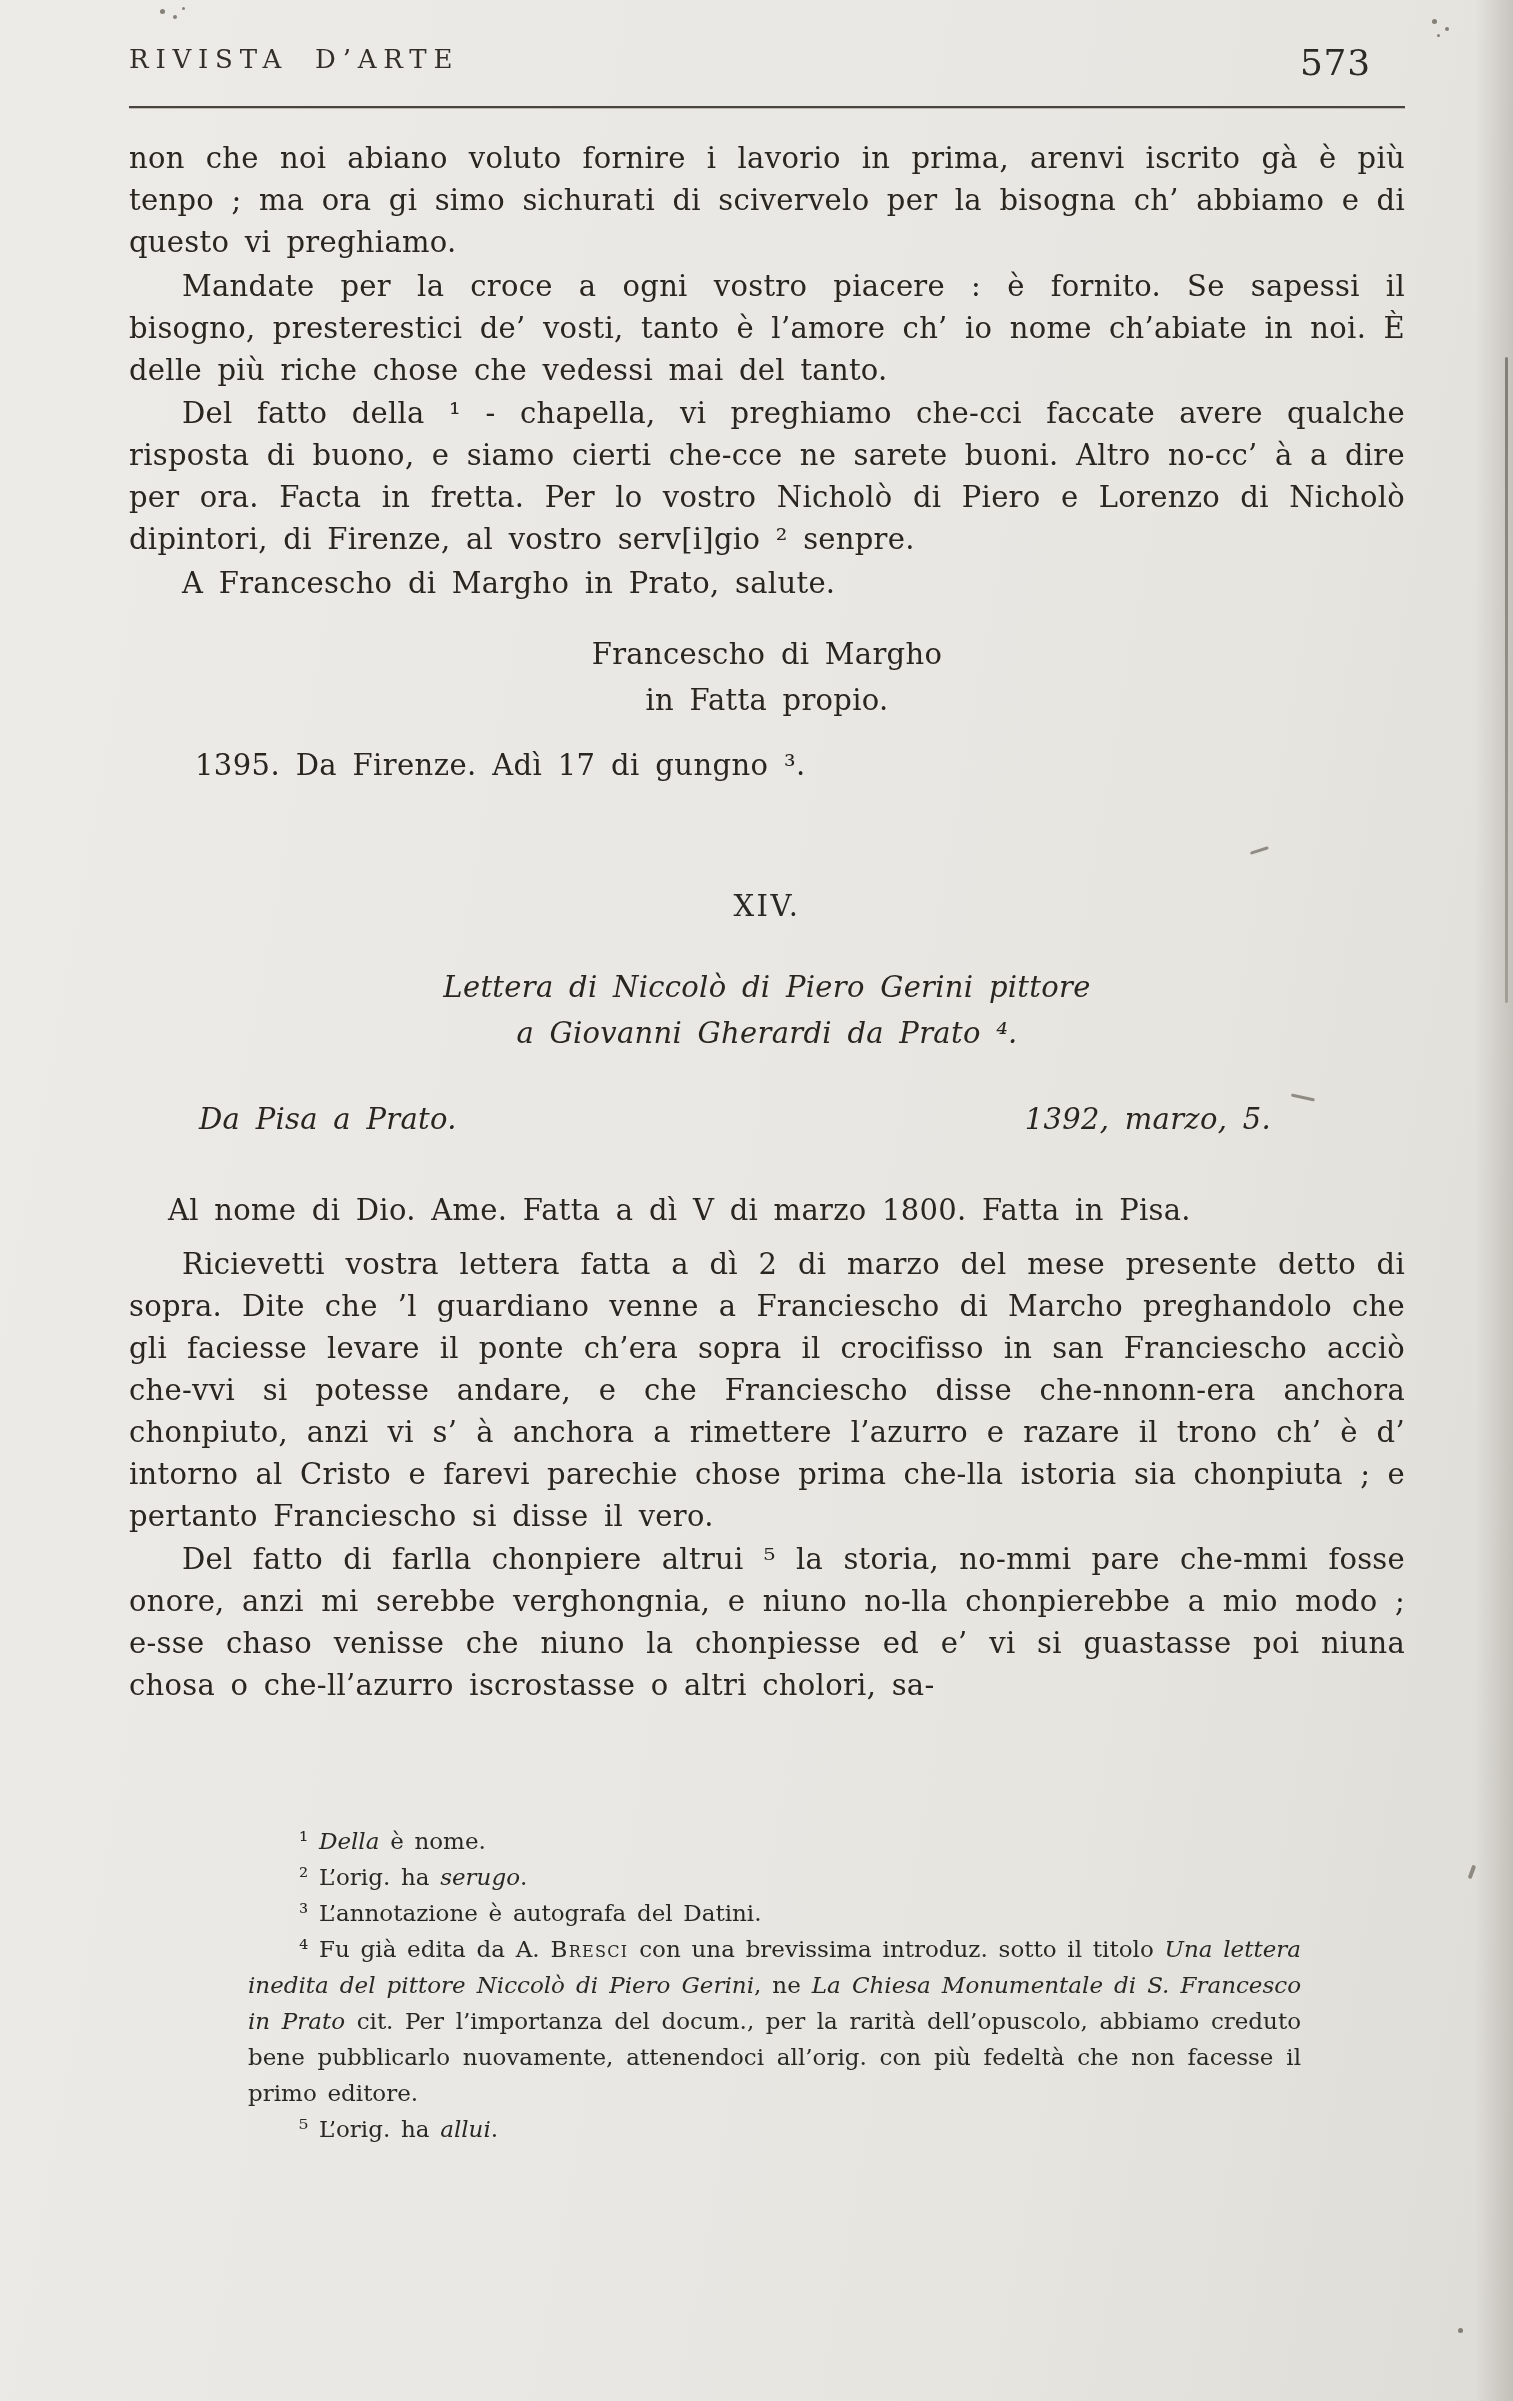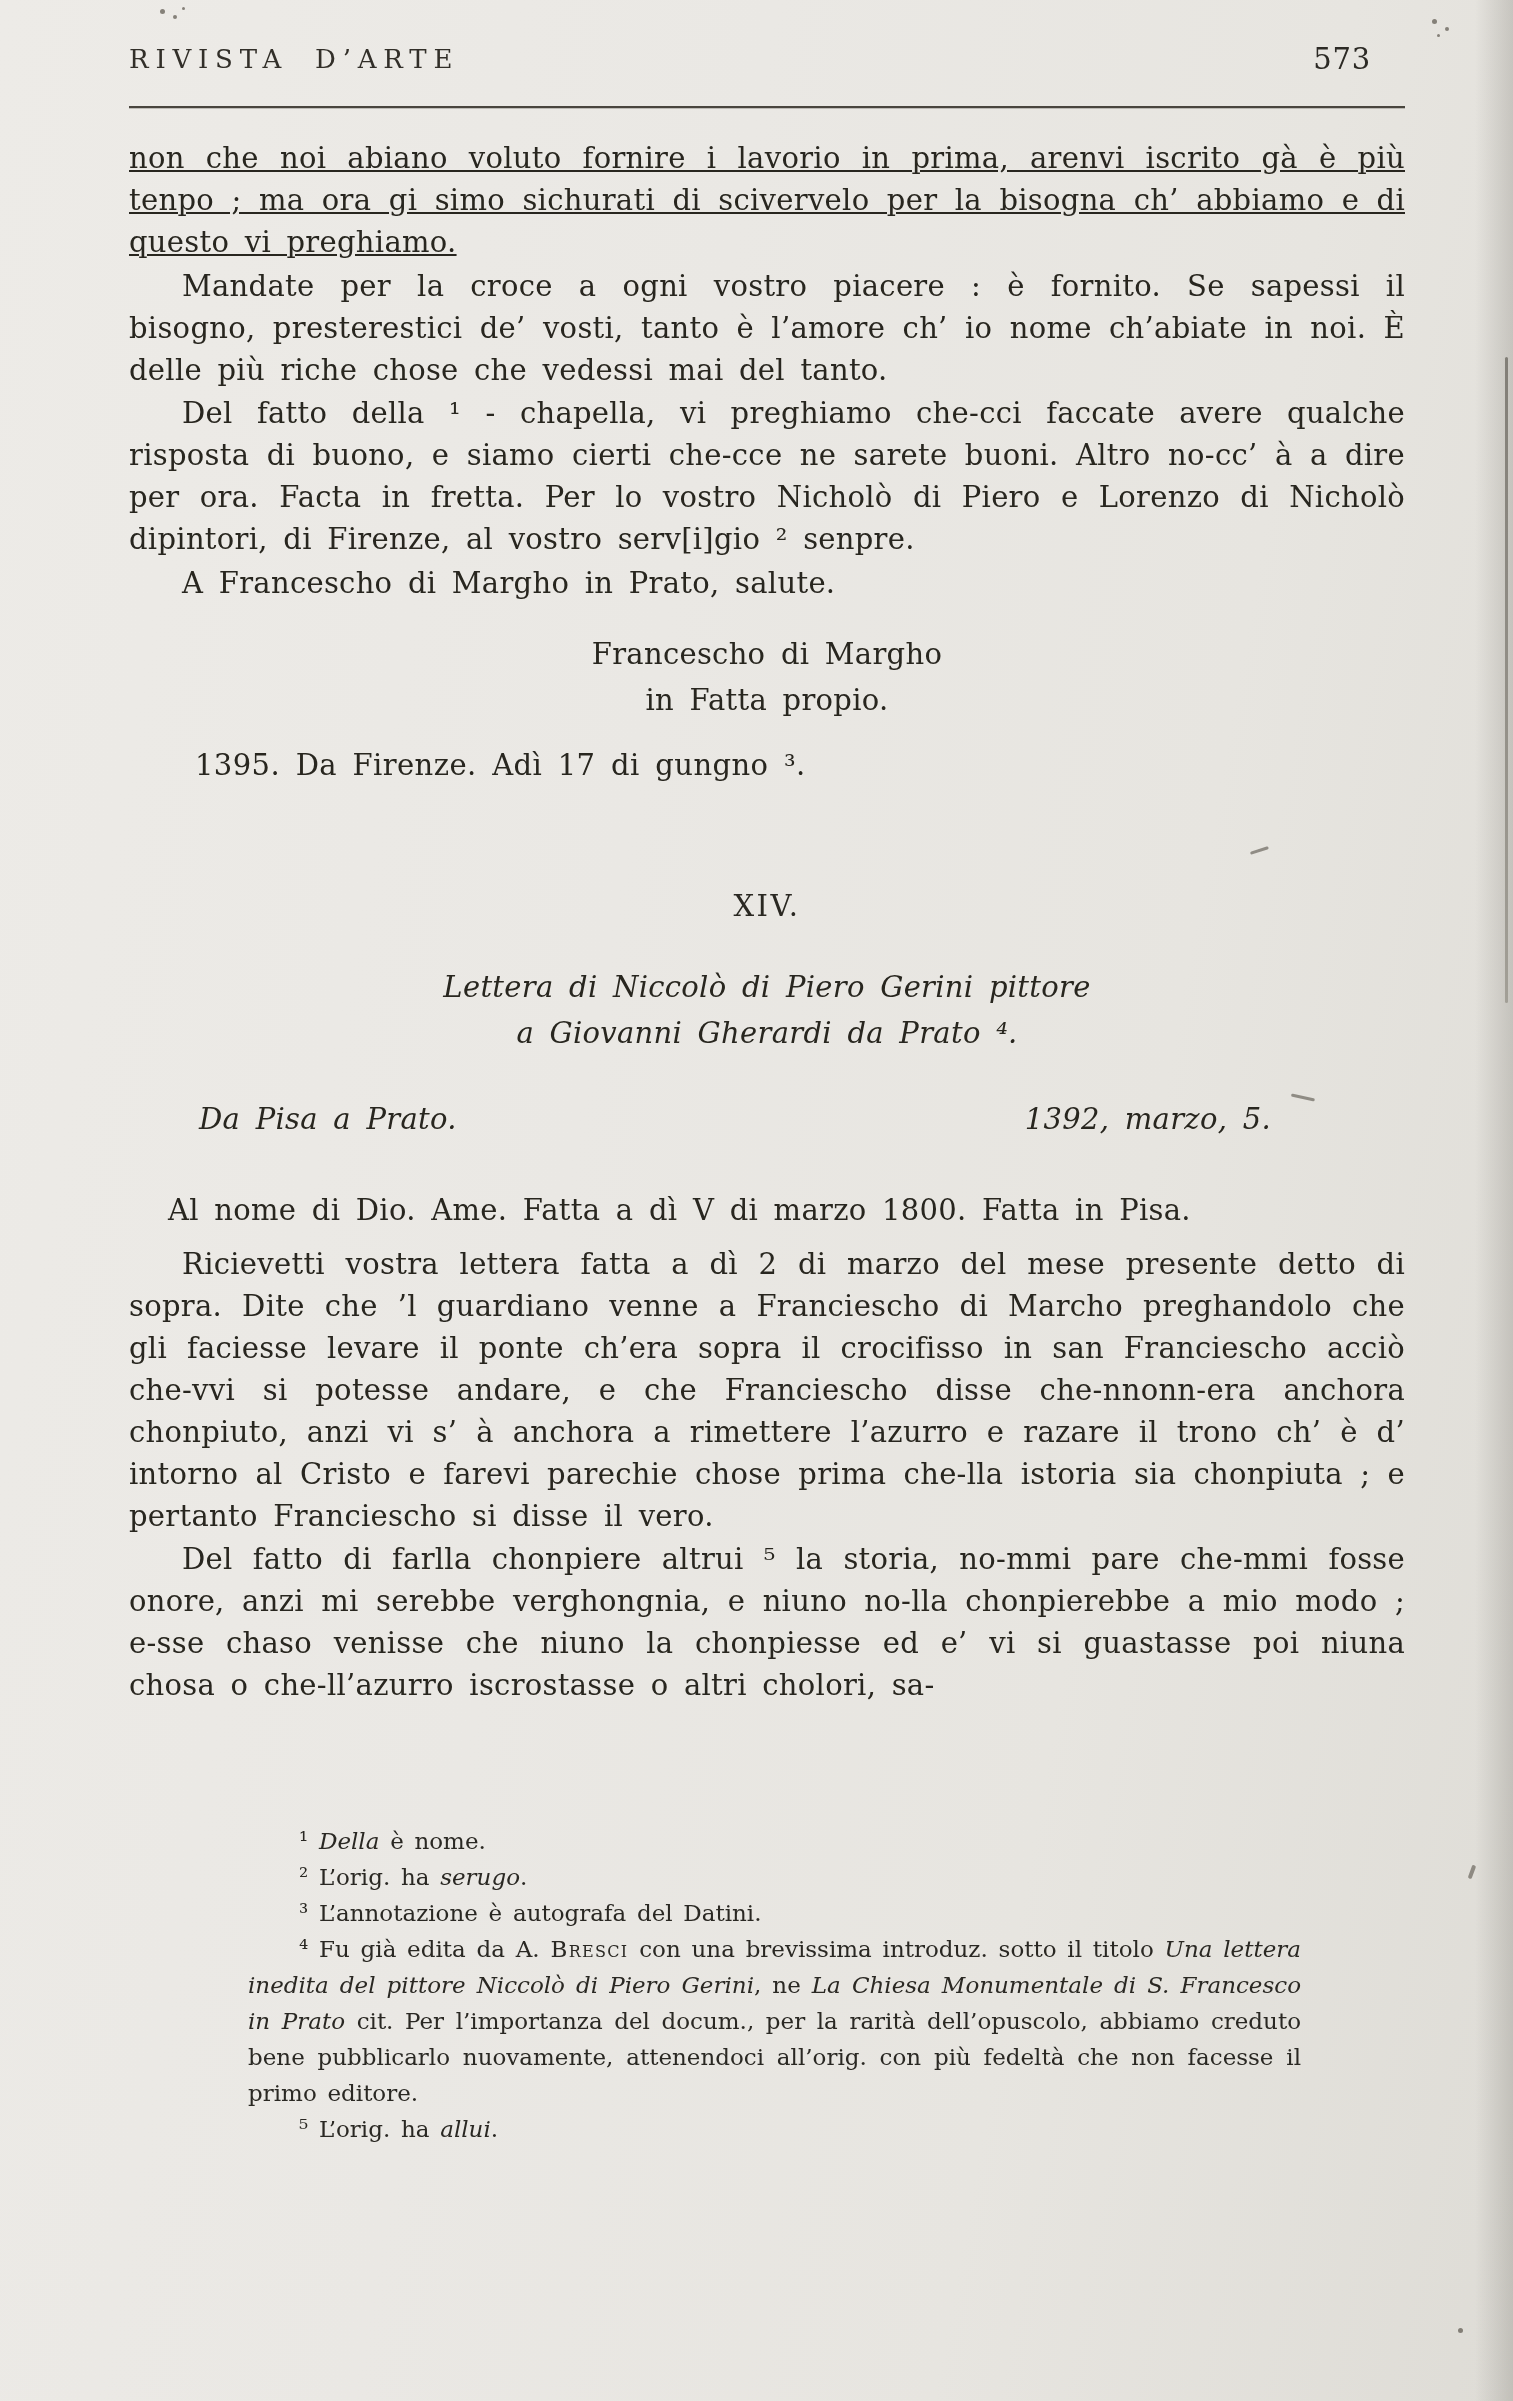--- a/index.html
+++ b/index.html
@@ -17,34 +17,34 @@
   .content { padding: 44px 109px 0 129px; }
 
   .pagehead { position: relative; height: 48px; }
   .journal {
     text-align: left;
     font-size: 26px;
     letter-spacing: 6.8px;
     color: #322f29;
     word-spacing: 12px;
   }
-  .pagenum { position: absolute; right: 34px; top: -1.7px; font-size: 29px; color: #2c2a25; letter-spacing: 0.8px; }
+  .pagenum { position: absolute; right: 34px; top: -1.7px; font-size: 36px; color: #2c2a25; letter-spacing: 0.8px; }
   .rule { height: 2.5px; background: #49453e; margin-top: 13.6px; box-shadow: 0 0.8px 0 rgba(73,69,62,.35); }
 
   .bodytext {
     margin-top: 29px;
     font-size: 29px;
     line-height: 42px;
     text-align: justify;
     word-spacing: 6px;
     letter-spacing: 0.3px;
     color: #28261f;
   }
   p.body { text-indent: 53px; margin-top: 1.7px; }
-  p.body.noindent { text-indent: 0; text-decoration: underline; }
+  p.body.noindent { text-indent: 0; }
 
   .sig { margin-top: 27px; text-align: center; font-size: 29px; line-height: 46px; }
   .dateline { margin-top: 20.4px; padding-left: 66px; font-size: 29px; letter-spacing: 0.4px; }
 
   .secnum {
     margin-top: 99px;
     text-align: center;
     font-size: 29px;
     font-weight: normal;
     letter-spacing: 2.5px;

